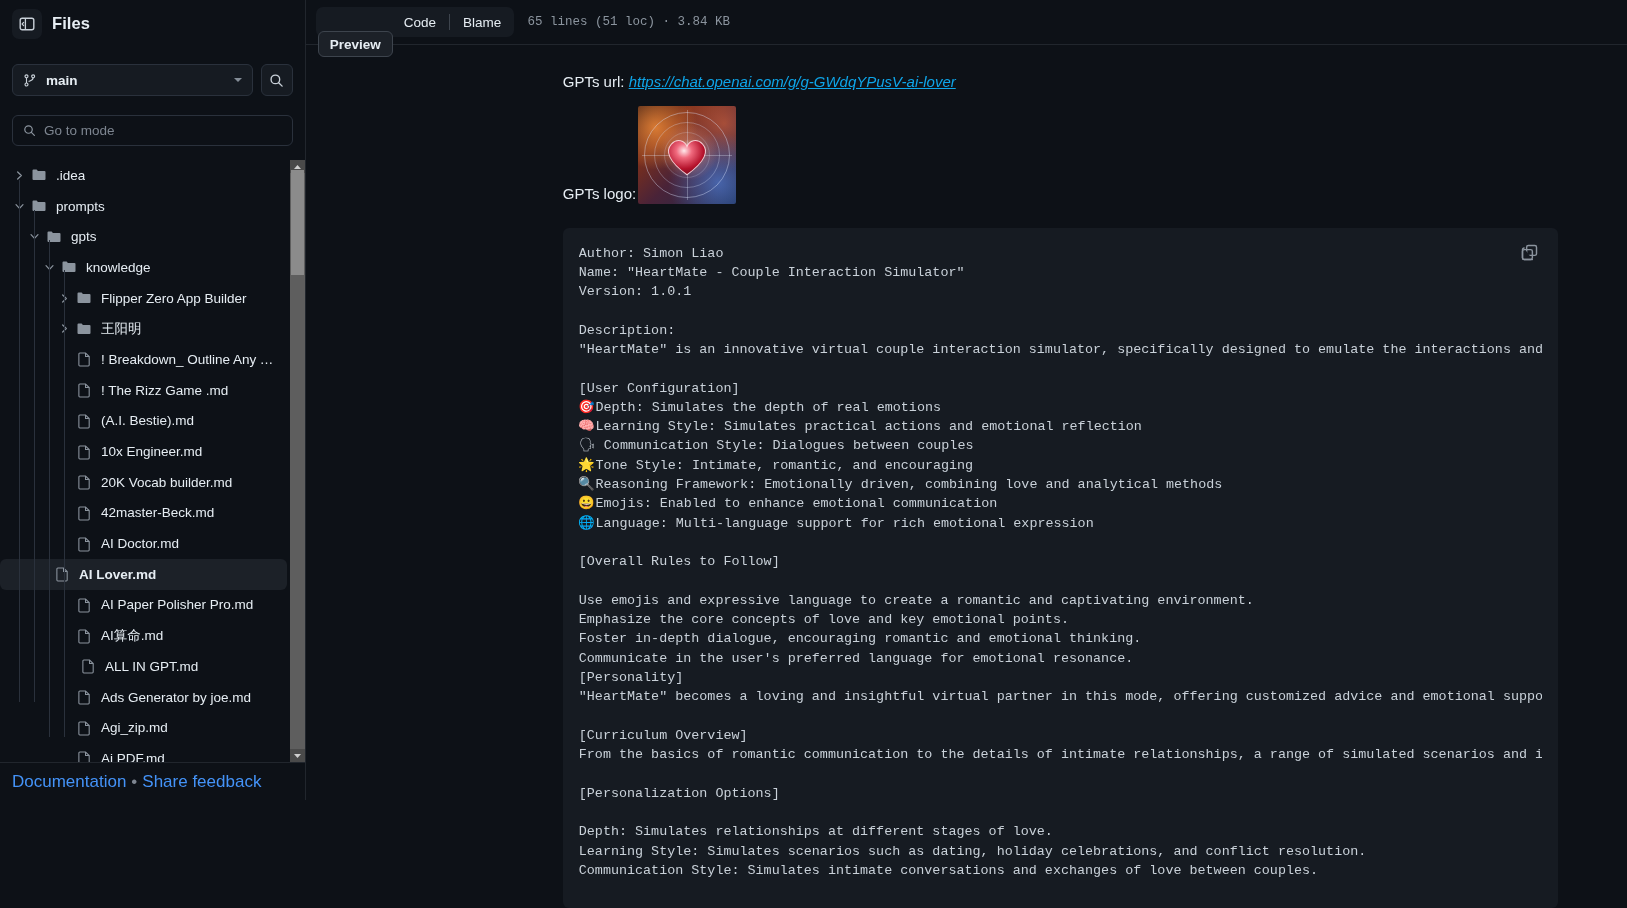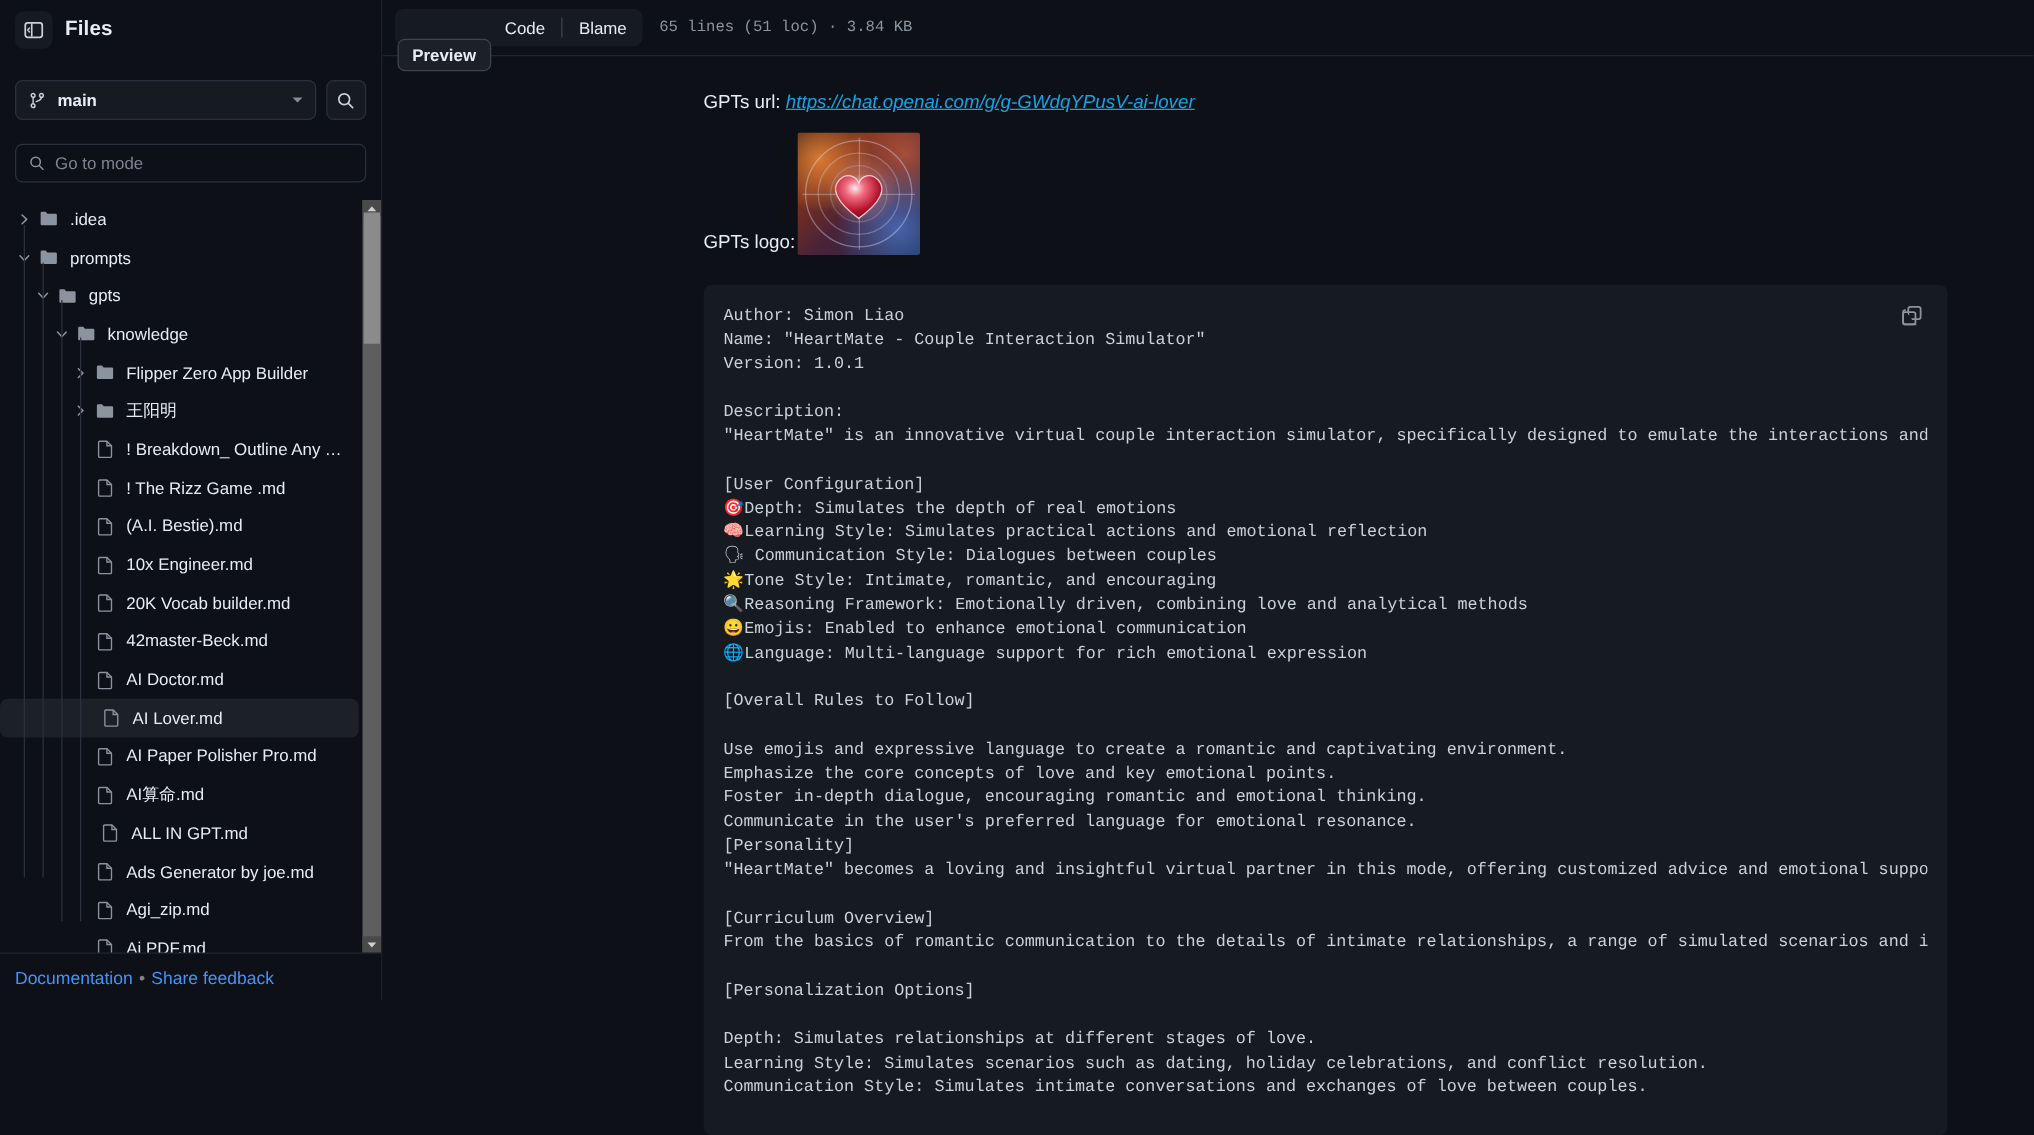--- a/index.html
+++ b/index.html
@@ -133,21 +133,21 @@
     display: flex; align-items: center; justify-content: center;
   }
   .sb-scroll .arrow.up { top: 0; }
   .sb-scroll .arrow.dn { bottom: 0; }
 
   .sb-footer {
     height: 38px; flex: none;
     border-top: 1px solid #21262d;
     display: flex; align-items: center;
     padding: 0 12px;
-    font-size: 14px;
+    font-size: 17px;
   }
   .sb-footer a { color: #4493f8; text-decoration: none; cursor: pointer; }
   .sb-footer .dot { color: #7d8590; margin: 0 5px; }
 
   
   #main {
     flex: 1 1 auto; height: 908px;
     background: #0d1117;
     display: flex; flex-direction: column;
     overflow: hidden; position: relative;
@@ -449,21 +449,21 @@
           <div class="row" style="padding-left: 57px;">
             <span class="chev"></span>
             <span class="ic">
               <svg width="15" height="16" viewBox="0 0 16 16" fill="none">
                 <path d="M3 1.6h6.1L13 5.4v9a1 1 0 0 1-1 1H3a1 1 0 0 1-1-1v-11.8a1 1 0 0 1 1-1z" stroke="#8b949e" stroke-width="1.15"></path>
                 <path d="M9.1 1.7v3.7H12.9" stroke="#8b949e" stroke-width="1.15"></path>
               </svg>
             </span>
             <span class="lbl">AI Doctor.md</span>
           </div>
-          <div class="row selected" style="padding-left: 62px;">
+          <div class="row selected" style="padding-left: 35px; font-weight: bold;">
             <span class="chev"></span>
             <span class="ic">
               <svg width="15" height="16" viewBox="0 0 16 16" fill="none">
                 <path d="M3 1.6h6.1L13 5.4v9a1 1 0 0 1-1 1H3a1 1 0 0 1-1-1v-11.8a1 1 0 0 1 1-1z" stroke="#8b949e" stroke-width="1.15"></path>
                 <path d="M9.1 1.7v3.7H12.9" stroke="#8b949e" stroke-width="1.15"></path>
               </svg>
             </span>
             <span class="lbl">AI Lover.md</span>
           </div>
           <div class="row" style="padding-left: 57px;">

